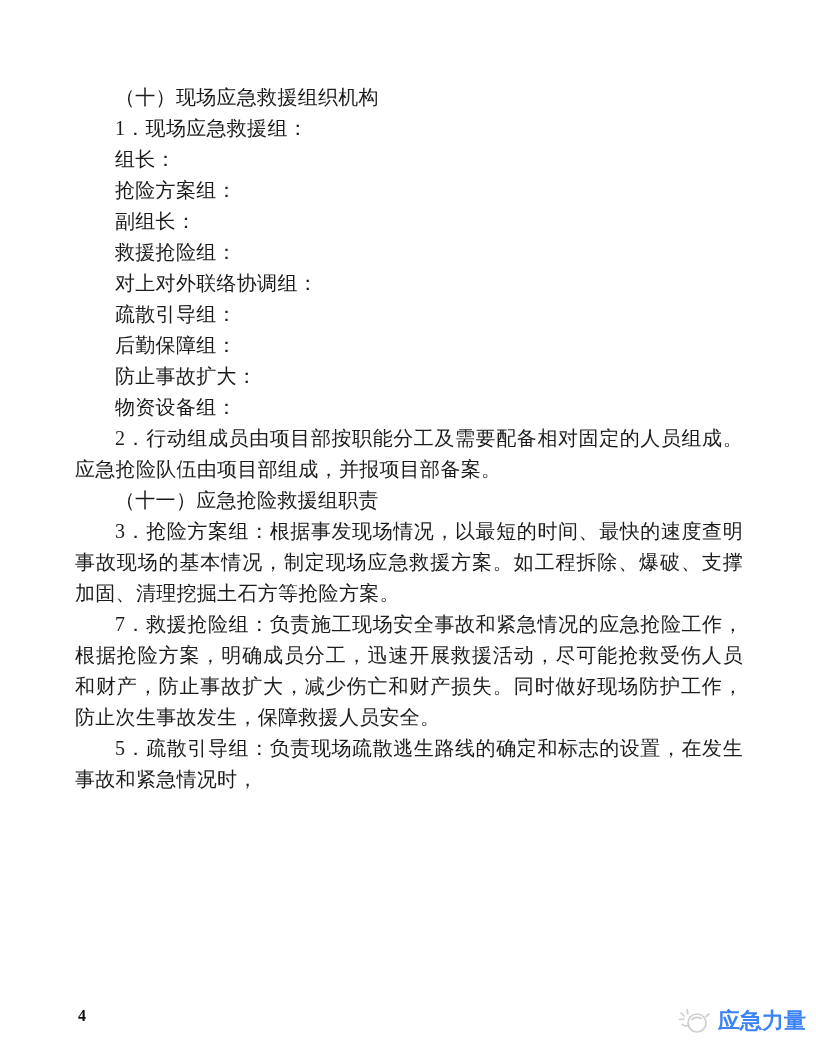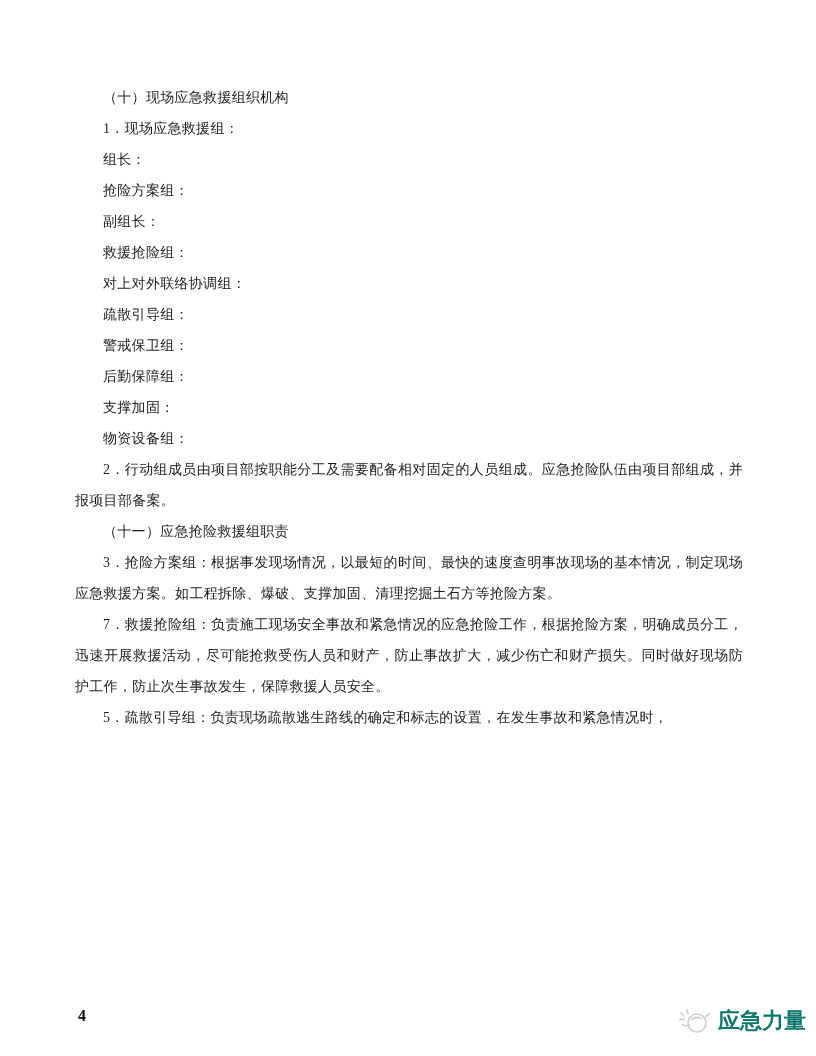--- a/index.html
+++ b/index.html
@@ -17,21 +17,21 @@
     color: #1c1c1c;
   }
   .content {
     position: absolute;
     left: 75px;
     top: 82px;
     width: 668px;
   }
   .content p {
     margin: 0;
-    font-size: 14px;
+    font-size: 20px;
     line-height: 31px;
     text-align: justify;
     text-indent: 2em;
     letter-spacing: 0.3px;
     word-break: break-all;
   }
   .page-number {
     position: absolute;
     left: 78px;
     bottom: 31px;
@@ -42,41 +42,40 @@
   .watermark {
     position: absolute;
     right: 10px;
     bottom: 20px;
     display: flex;
     align-items: center;
     gap: 5px;
     font-family: "Liberation Sans", "DejaVu Sans", sans-serif;
     font-size: 22px;
     font-weight: bold;
-    color: #0f766e;
+    color: #3b82f6;
     user-select: none;
   }
   .wm-icon { display: inline-flex; }
 </style>
 </head>
 <body>
 
 <div class="page">
   <div class="content">
     <p>（十）现场应急救援组织机构</p>
     <p>1．现场应急救援组：</p>
     <p>组长：</p>
     <p>抢险方案组：</p>
     <p>副组长：</p>
     <p>救援抢险组：</p>
     <p>对上对外联络协调组：</p>
     <p>疏散引导组：</p>
-    <p>警戒保卫组：</p>
     <p>后勤保障组：</p>
-    <p>支撑加固：</p>
+    <p>防止事故扩大：</p>
     <p>物资设备组：</p>
     <p>2．行动组成员由项目部按职能分工及需要配备相对固定的人员组成。应急抢险队伍由项目部组成，并报项目部备案。</p>
     <p>（十一）应急抢险救援组职责</p>
     <p>3．抢险方案组：根据事发现场情况，以最短的时间、最快的速度查明事故现场的基本情况，制定现场应急救援方案。如工程拆除、爆破、支撑加固、清理挖掘土石方等抢险方案。</p>
     <p>7．救援抢险组：负责施工现场安全事故和紧急情况的应急抢险工作，根据抢险方案，明确成员分工，迅速开展救援活动，尽可能抢救受伤人员和财产，防止事故扩大，减少伤亡和财产损失。同时做好现场防护工作，防止次生事故发生，保障救援人员安全。</p>
     <p>5．疏散引导组：负责现场疏散逃生路线的确定和标志的设置，在发生事故和紧急情况时，</p>
   </div>
 
   <div class="page-number">4</div>
 

